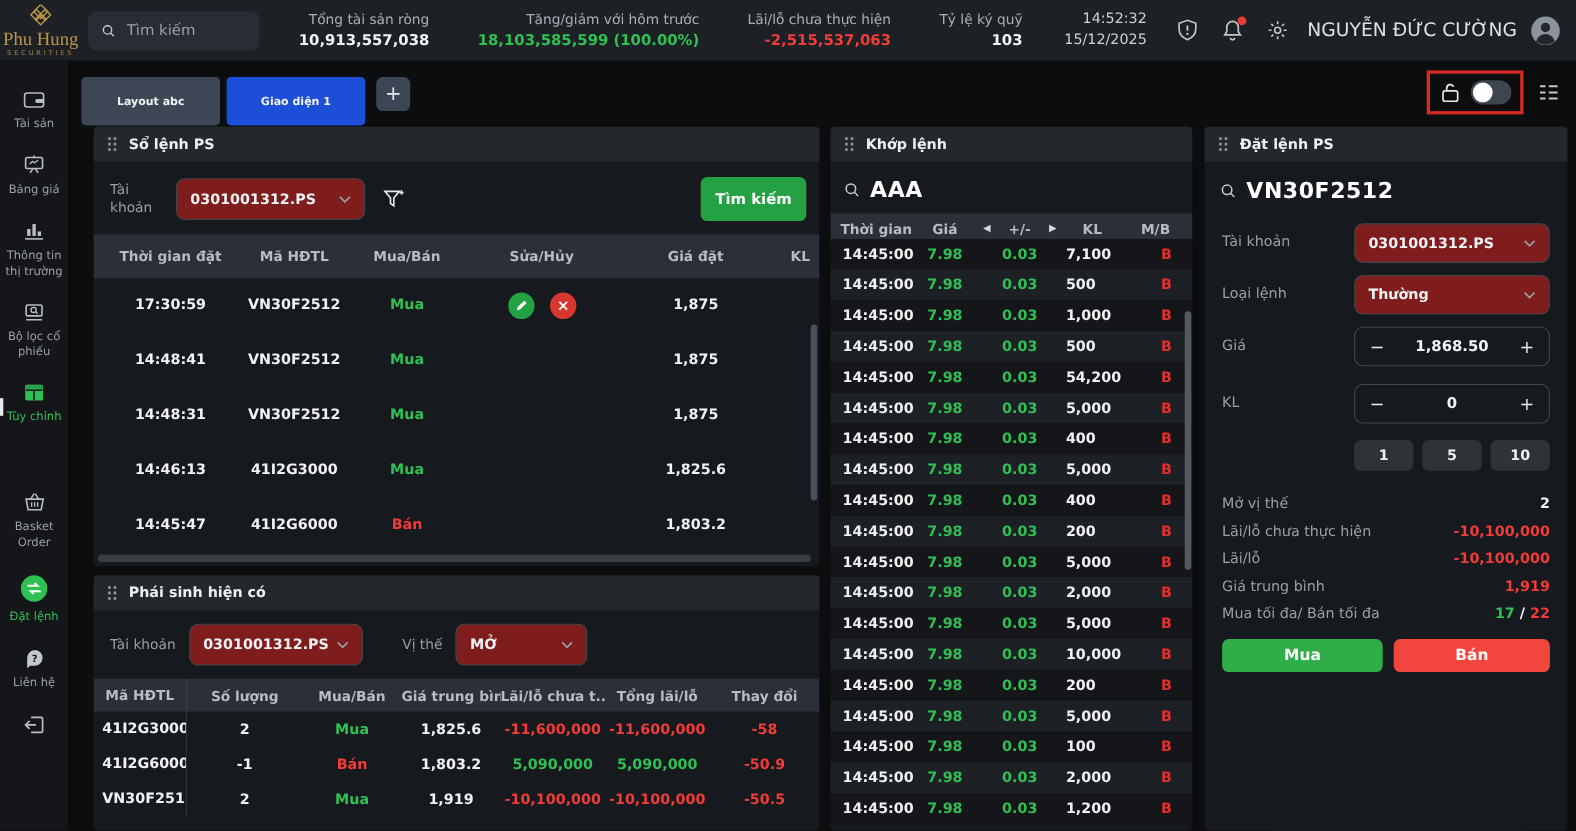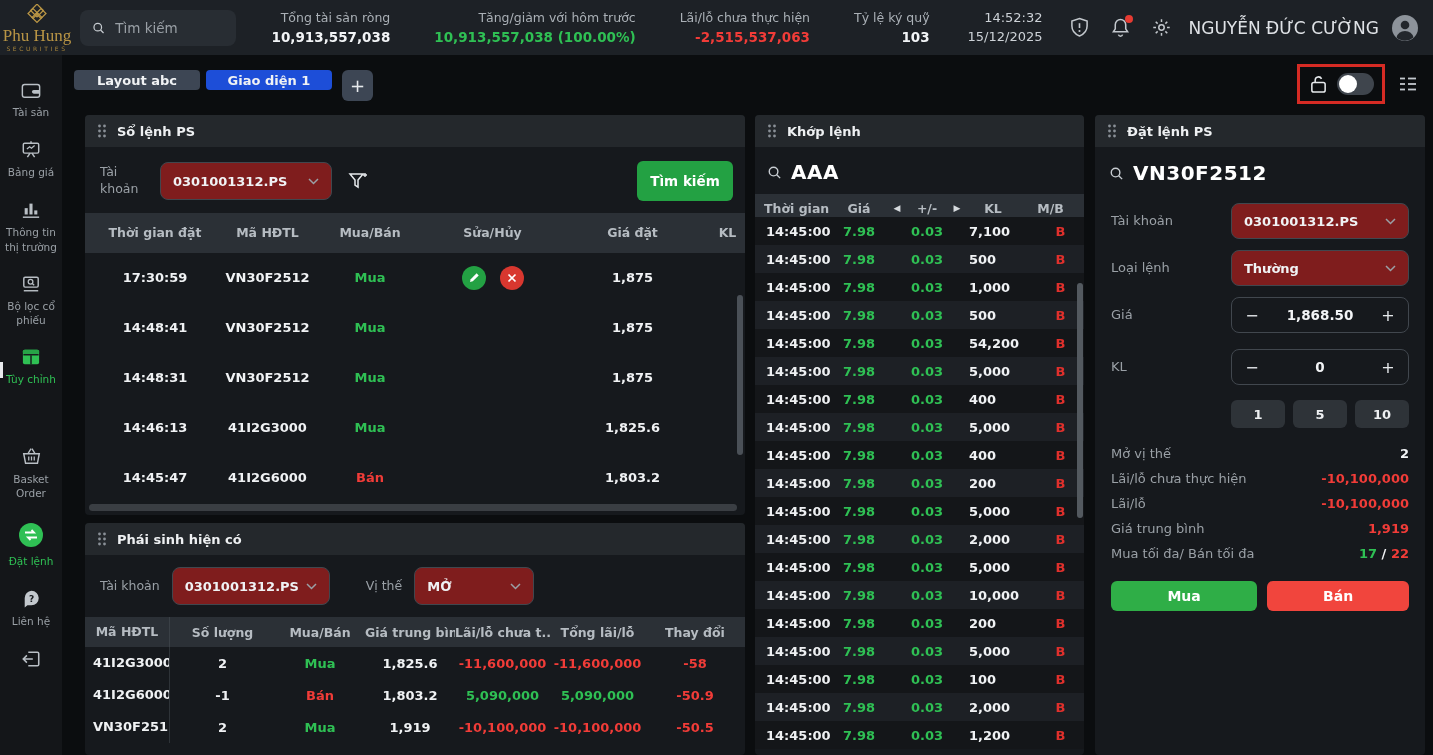--- a/index.html
+++ b/index.html
@@ -41,22 +41,22 @@
     line-height:1.35; padding:0 2px; }
   .side-item.active .side-label { color:#2fc054; }
   .side-gap { margin-top:40px; }
   .active-indicator { position:absolute; left:0; top:14px; width:3px; height:16px; background:#e8eaed; }
 
   
   .main { position:absolute; left:62px; top:55px; width:1371px; height:700px; background:#0b0d0f; }
 
   
   .tabbar { position:absolute; left:0; top:0; width:100%; height:56px; }
-  .tab { position:absolute; top:15px; height:20px; border-radius:4px; display:flex; align-items:center;
-    justify-content:center; font-size:13px; font-weight:bold; color:#f0f2f4; cursor:pointer; }
+  .tab { position:absolute; top:15px; height:44px; border-radius:4px; display:flex; align-items:center;
+    justify-content:center; font-size:10px; font-weight:bold; color:#f0f2f4; cursor:pointer; }
   .tab-0 { left:12px; width:126px; background:#3d4654; }
   .tab-1 { left:144px; width:126px; background:#1d4ed8; }
   .tab-add { position:absolute; left:280px; top:15px; width:31px; height:31px; background:#3d4654;
     border-radius:6px; color:#e6e9ec; font-size:18px; display:flex; align-items:center;
     justify-content:center; cursor:pointer; }
   .lock-toggle-box { position:absolute; right:48px; top:9px; width:88px; height:40px;
     border:3px solid #d62b24; display:flex; align-items:center; justify-content:center; gap:9px; }
   .toggle { width:37px; height:22px; border-radius:11px; background:#3f454d; position:relative;
     cursor:pointer; }
   .toggle .knob { position:absolute; left:2px; top:2px; width:18px; height:18px; border-radius:50%;
@@ -145,21 +145,21 @@
   .en-row .field-label { font-size:13px; }
   .en-ctrl { margin-left:auto; width:178px; }
   .stepper { height:36px; border:1px solid #41474e; border-radius:8px; display:flex; align-items:center;
     justify-content:space-between; padding:0 12px; }
   .stepper .step-btn { color:#e6e9ec; font-size:16px; cursor:pointer; width:16px; text-align:center; }
   .stepper .step-value { font-size:13.5px; font-weight:bold; color:#f2f4f6; }
   .quick-row { display:flex; gap:8px; padding:0 16px; margin:15px 0 4px 0; justify-content:flex-end; }
   .quick-btn { width:54px; height:28px; background:#2e3338; border:none; border-radius:6px; color:#eef0f2;
     font-size:13px; font-weight:bold; cursor:pointer; font-family:inherit; }
   .en-stats { padding:14px 16px 0 16px; }
-  .stat-row { display:flex; justify-content:space-between; align-items:flex-start; height:25px;gap:16px; }
+  .stat-row { display:flex; justify-content:space-between; align-items:center; height:25px;gap:16px; }
   .stat-row .s-label { color:#9aa0a6; font-size:13px; }
   .stat-row .s-value { font-size:13px; font-weight:bold; }
   .en-buttons { display:flex; gap:10px; padding:10px 16px 0 16px; }
   .btn-buy { flex:1.03; height:30px; background:#2fae47; border:none; border-radius:6px; color:#fff;
     font-weight:bold; font-size:14px; cursor:pointer; font-family:inherit; }
   .btn-sell { flex:1; height:30px; background:#f1453d; border:none; border-radius:6px; color:#fff;
     font-weight:bold; font-size:14px; cursor:pointer; font-family:inherit; }
 
   .en-select { height:36px; }
   svg { display:block; }
@@ -189,21 +189,21 @@
     <input type="text" placeholder="Tìm kiếm" style="">
   </div>
 
   <div class="top-stats">
       <div class="stat">
         <div class="stat-label">Tổng tài sản ròng</div>
         <div class="stat-value c-white">10,913,557,038</div>
       </div>
       <div class="stat">
         <div class="stat-label">Tăng/giảm với hôm trước</div>
-        <div class="stat-value c-green">10,913,557,038 (100.00%)</div>
+        <div class="stat-value c-green">18,103,585,599 (100.00%)</div>
       </div>
       <div class="stat">
         <div class="stat-label">Lãi/lỗ chưa thực hiện</div>
         <div class="stat-value c-red">-2,515,537,063</div>
       </div>
       <div class="stat">
         <div class="stat-label">Tỷ lệ ký quỹ</div>
         <div class="stat-value c-white">103</div>
       </div>
     </div>

